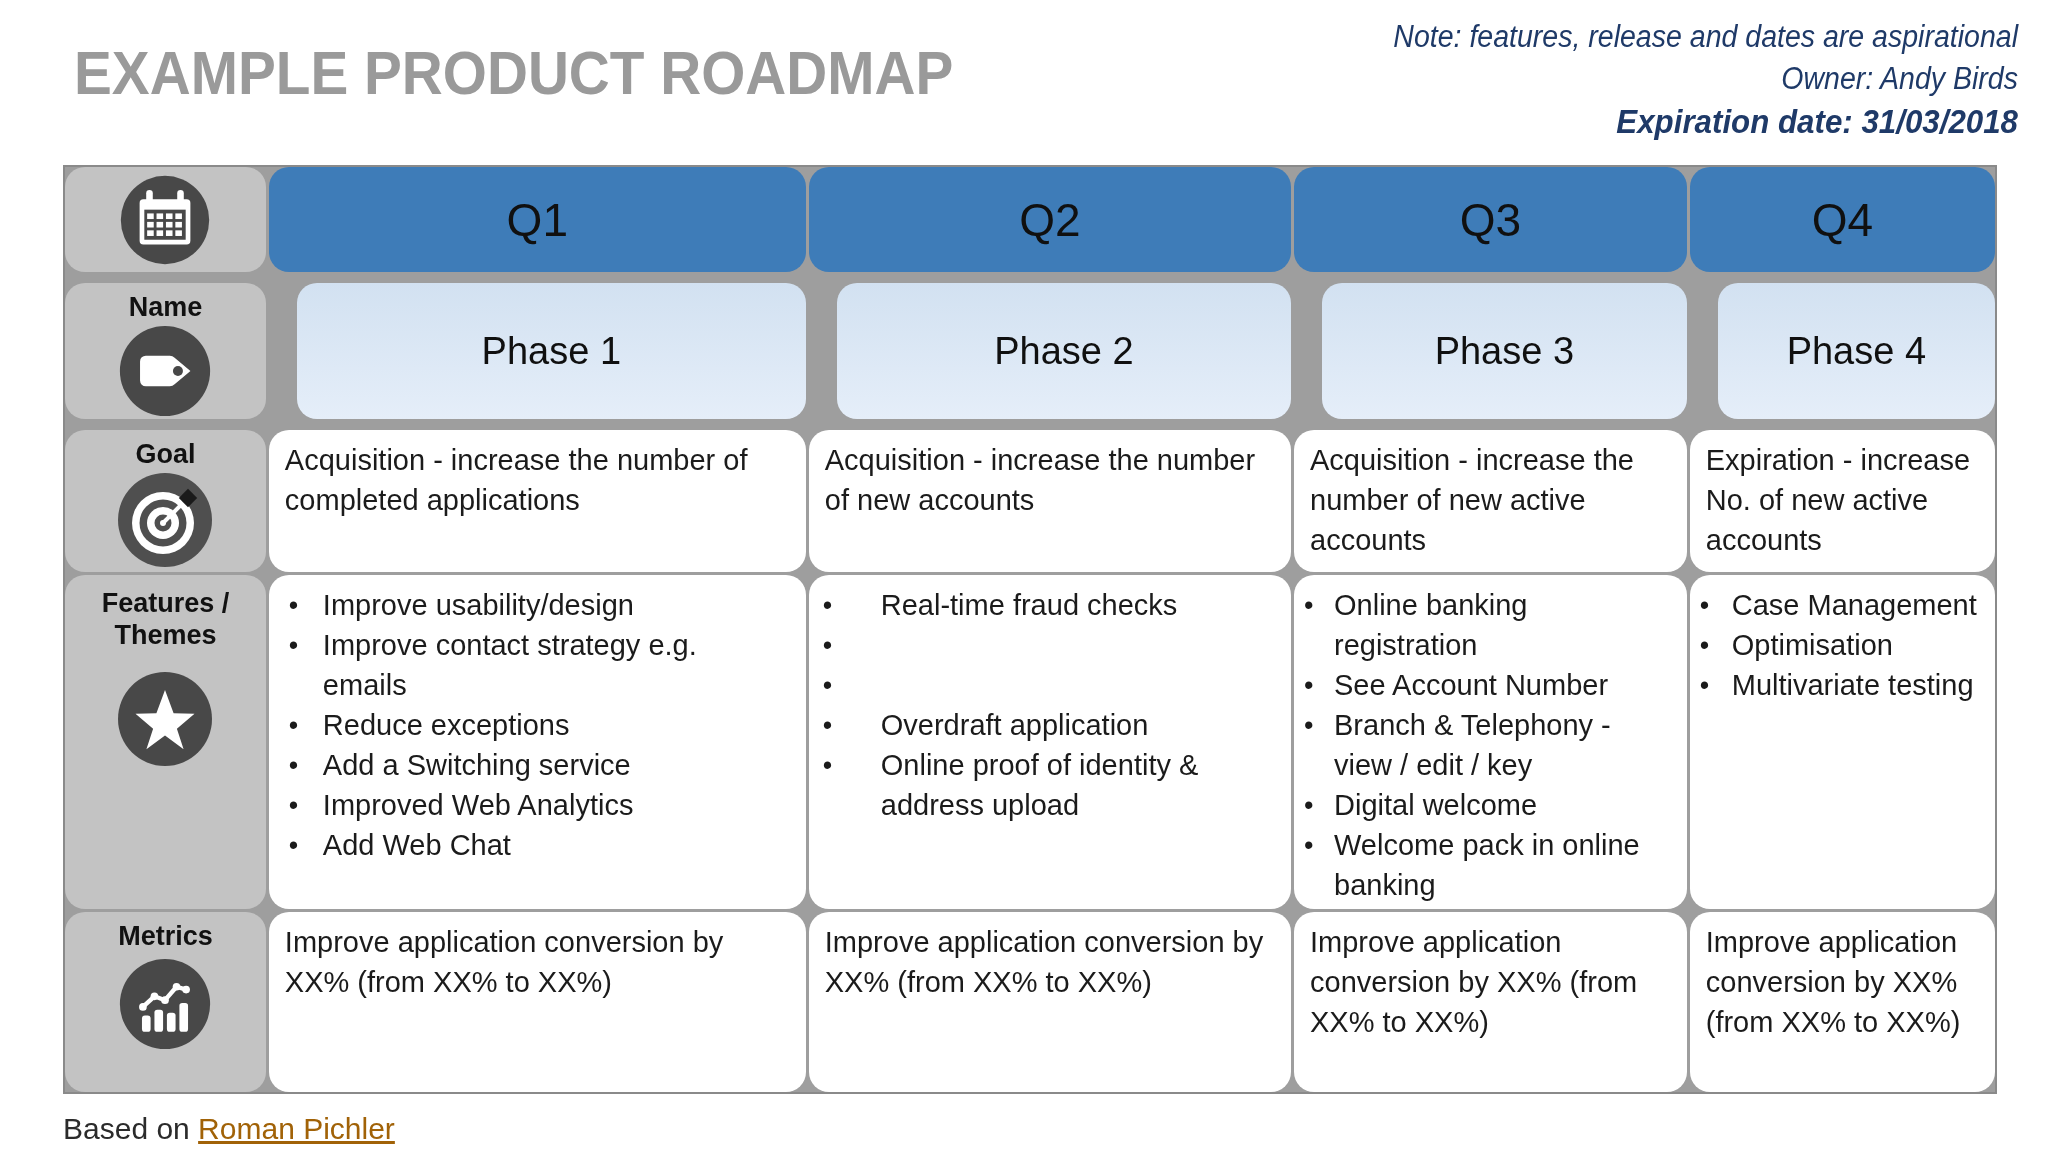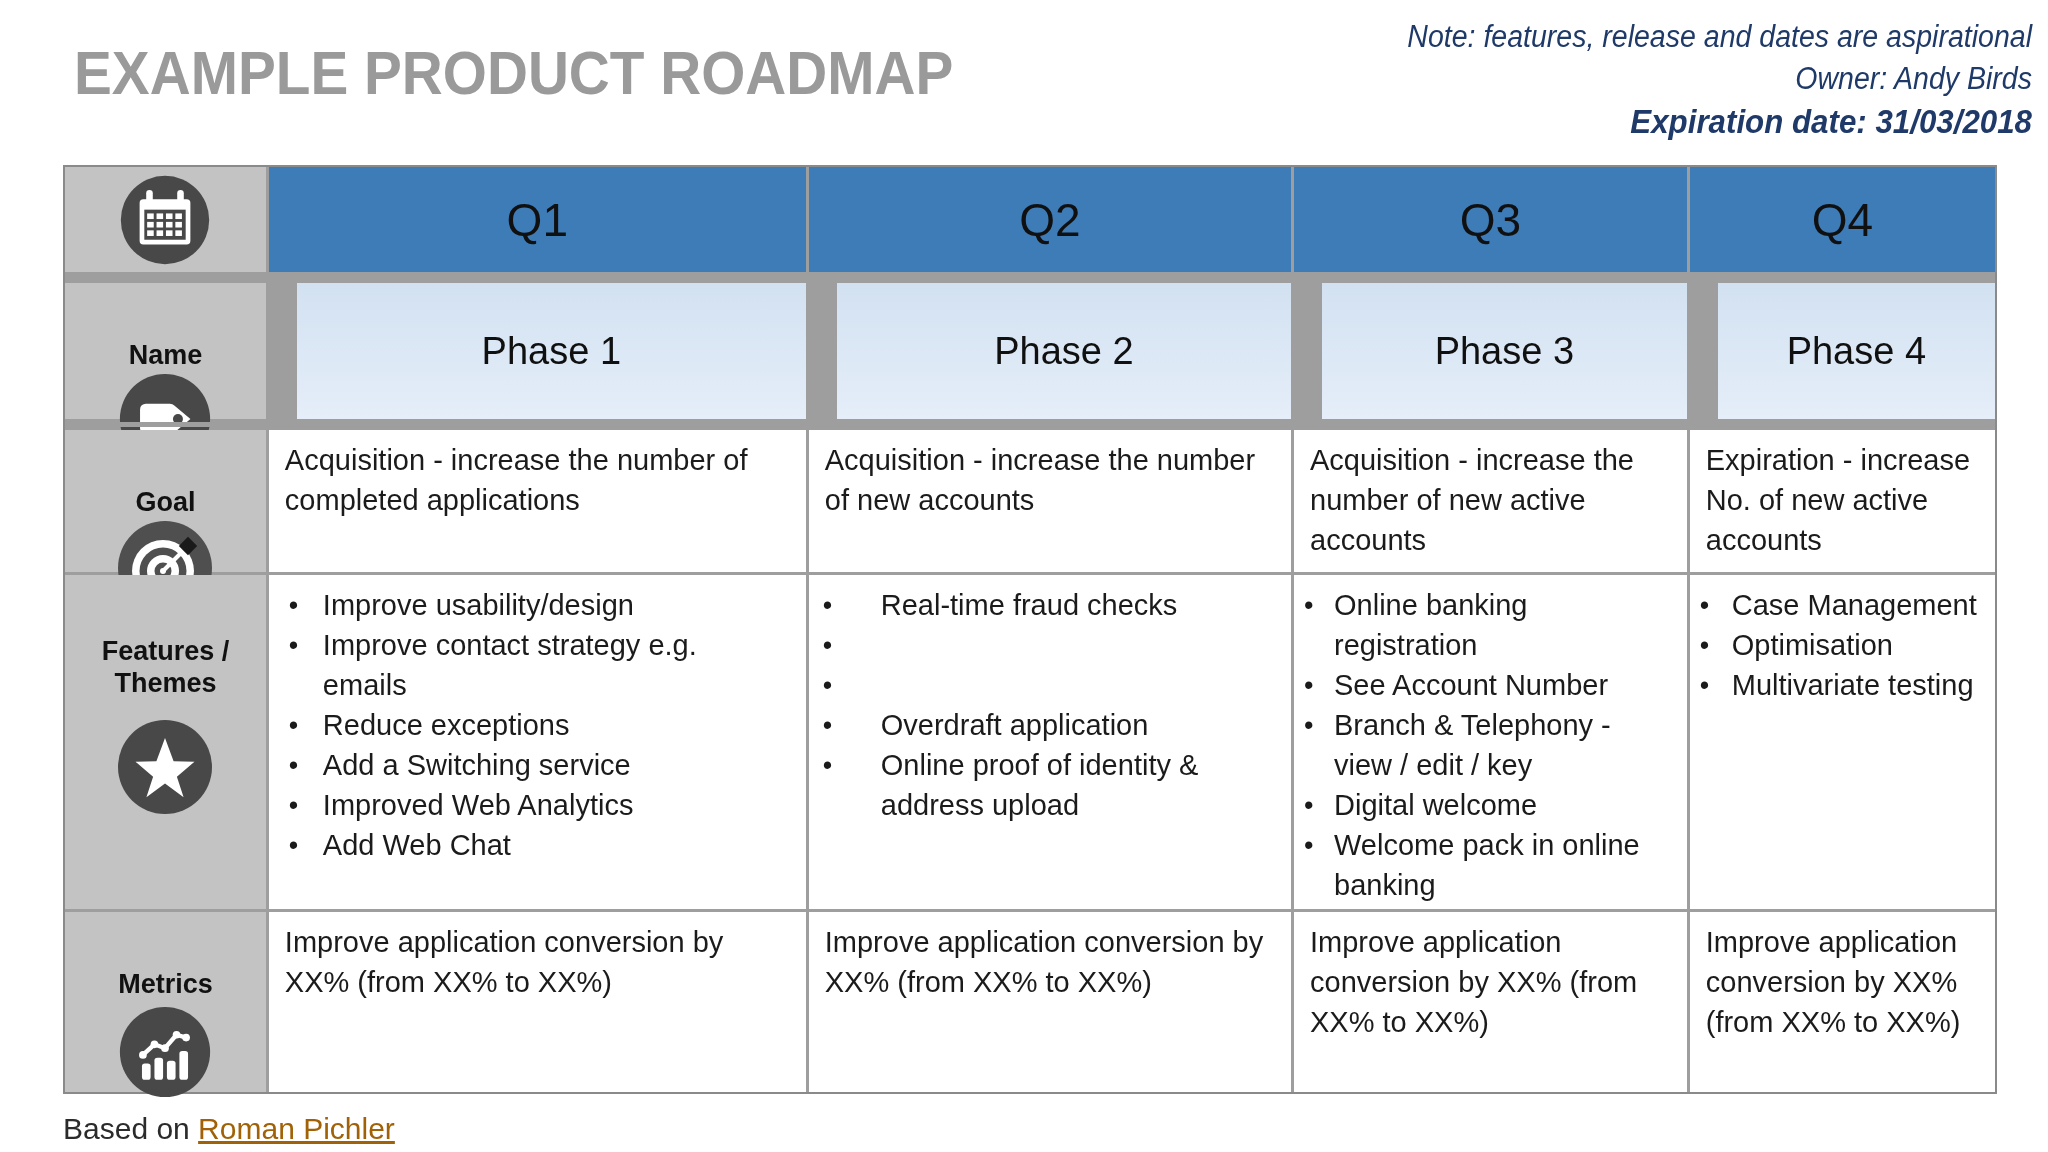--- a/index.html
+++ b/index.html
@@ -7,21 +7,21 @@
   body {
     width: 2048px; height: 1152px;
     font-family: "Liberation Sans", "DejaVu Sans", sans-serif;
     color: #1c1c1c;
     overflow: hidden;
     position: relative;
   }
   .page { position: absolute; inset: 0; }
 
   
-  .topbar { position: absolute; top: 0; left: 0; right: 2px; height: 160px; }
+  .topbar { position: absolute; top: 0; left: 0; right: 16px; height: 160px; }
   .page-title {
     position: absolute; left: 74px; top: 38px;
     font-size: 61px; font-weight: 700; color: #9a9a9a;
     letter-spacing: 0px; white-space: nowrap;
     transform: scaleX(0.93); transform-origin: 0 50%;
   }
   .notes {
     position: absolute; right: 14px; top: 16px; text-align: right;
     color: #1f3a68; line-height: 42px;
     transform: scaleX(0.92); transform-origin: 100% 0;
@@ -35,31 +35,31 @@
     width: 1934px;
     display: grid;
     grid-template-columns: 202fr 540fr 485fr 395fr 307fr;
     grid-template-rows: 105px 5px 136px 5px 142px 334px 180px;
     gap: 3px;
     background: #9e9e9e;
     border: 2px solid #8a8a8a;
   }
   .spacer { grid-column: 1 / -1; background: #9e9e9e; }
 
-  .cell { min-width: 0; min-height: 0; }
+  .cell { min-width: 0; min-height: 0; border-radius: 20px; }
 
   .label-cell {
     background: #c3c3c3;
     display: flex; flex-direction: column; align-items: center;
     padding-top: 6px;
   }
   .label-cell.center { justify-content: center; padding-top: 0; }
   .row-label {
     font-size: 27px; font-weight: 700; color: #111;
-    text-align: center; line-height: 32px; padding: 2px 22px 0; margin-top: 48px;
+    text-align: center; line-height: 32px; padding: 2px 22px 0;
   }
   .icon-wrap { display: flex; align-items: center; justify-content: center; }
 
   .qcell {
     background: #3e7cb8;
     display: flex; align-items: center; justify-content: center;
     font-size: 46px; color: #101010;
   }
   .phase-cell {
     background: linear-gradient(180deg, #d2e1f1 0%, #e5eef9 100%);

